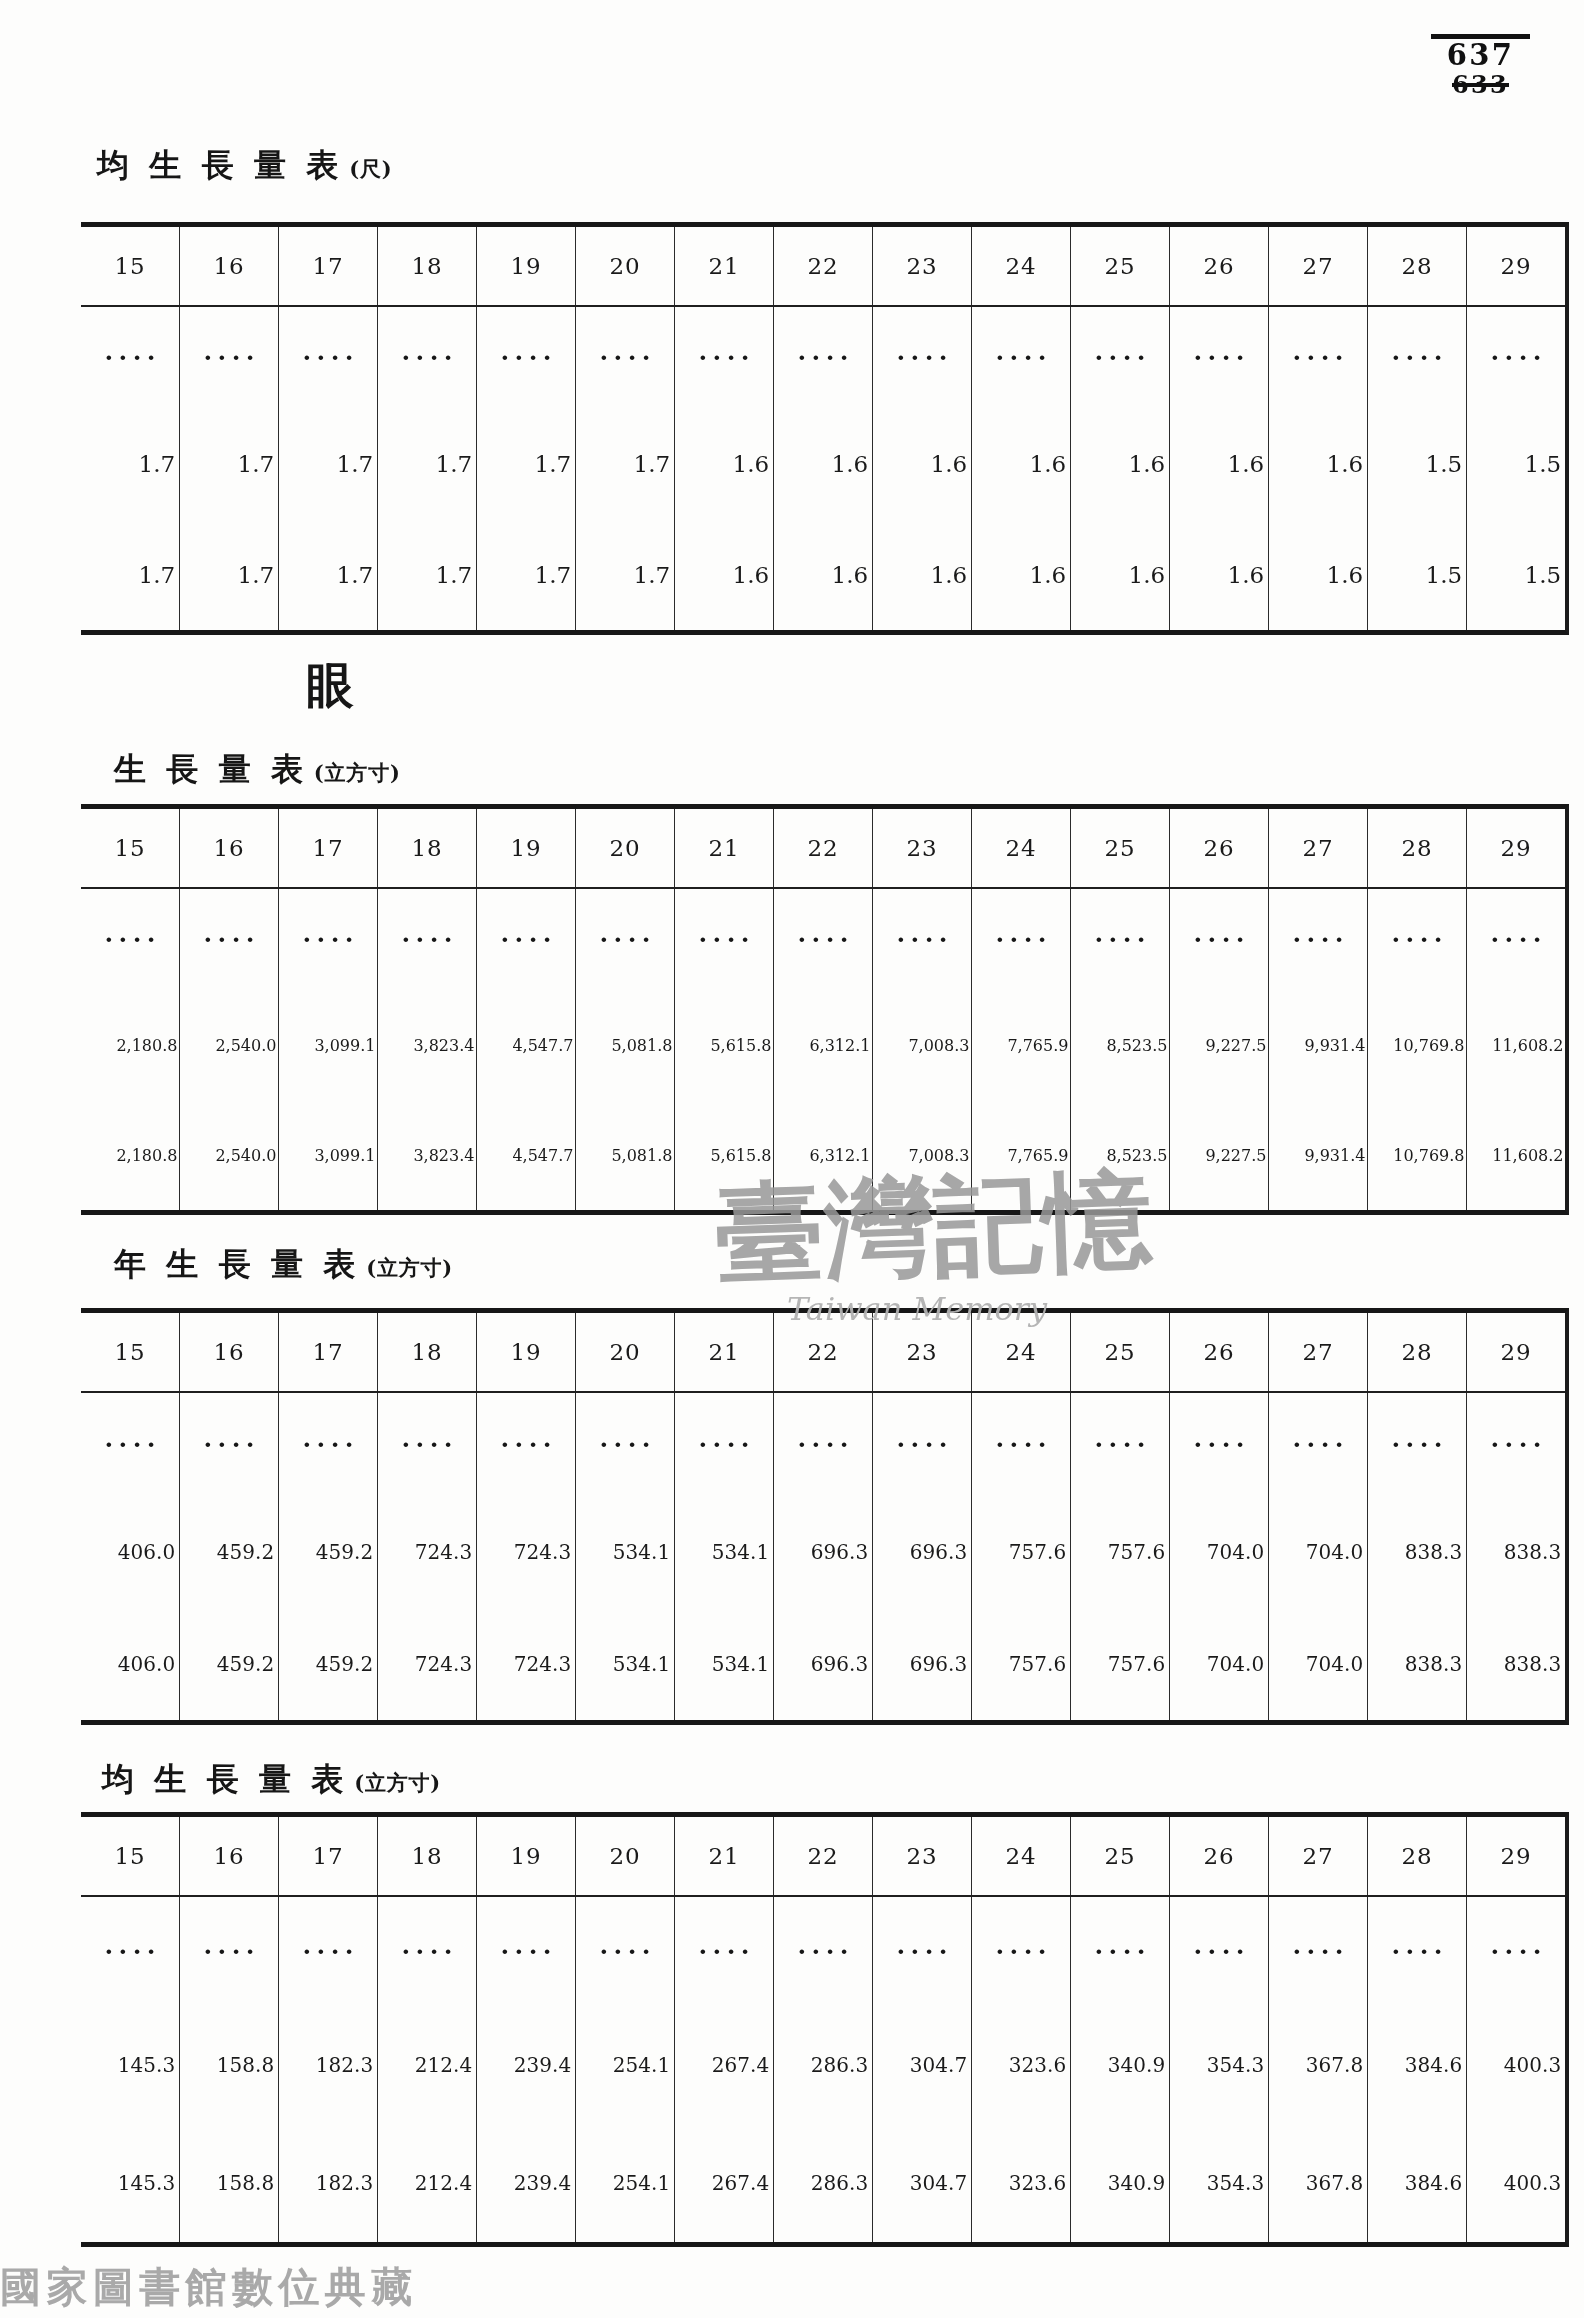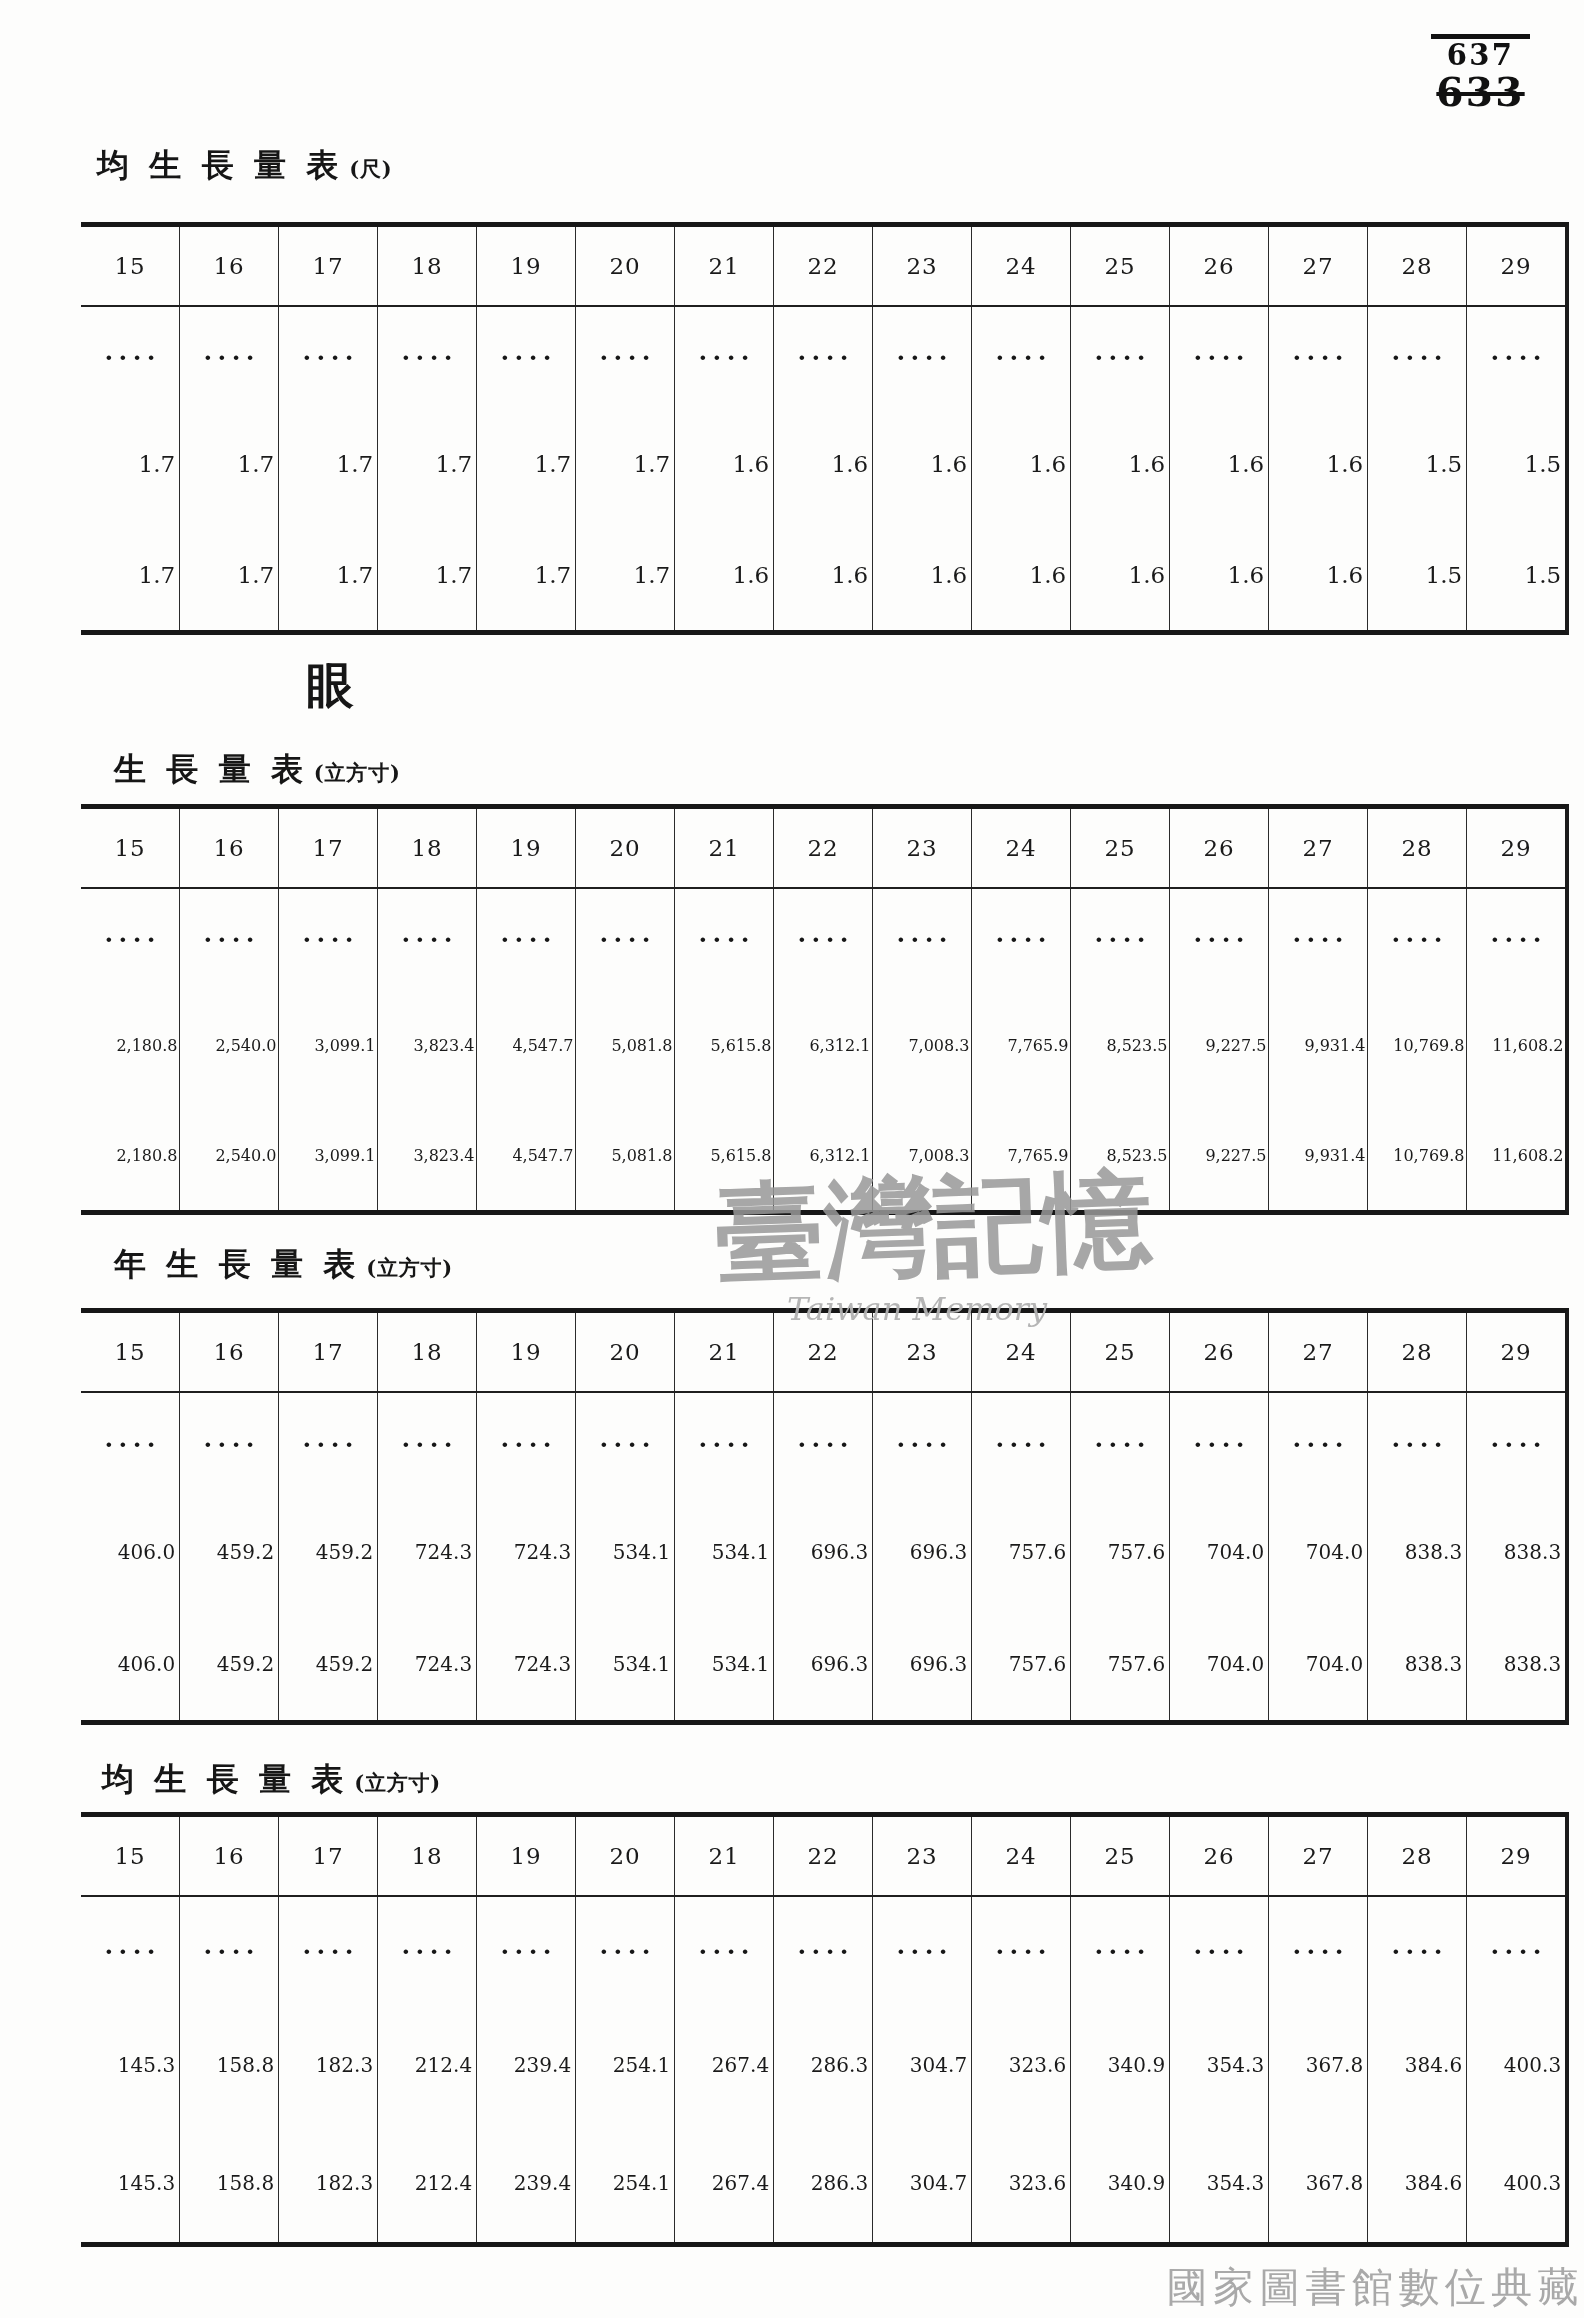--- a/index.html
+++ b/index.html
@@ -9,21 +9,21 @@
     background: #fdfdfc;
     font-family: "DejaVu Serif", "Liberation Serif", serif;
     color: #1a1a1a;
     overflow: hidden;
   }
   .page { position: absolute; inset: 0; padding-left: 45px; }
 
   
   .pagenum { position: absolute; left: 1431px; top: 34px; width: 99px; text-align: center; color: #111; }
   .pn-top { font-size: 29px; font-weight: 700; border-top: 5.4px solid #111; line-height: 1.15; letter-spacing: 2.3px; }
-  .pn-struck { font-size: 39px; font-weight: 700; text-decoration: line-through; text-decoration-thickness: 3.9px; line-height: 1.05; letter-spacing: 2.3px; }
+  .pn-struck { font-size: 24px; font-weight: 700; text-decoration: line-through; text-decoration-thickness: 3.9px; line-height: 1.05; letter-spacing: 2.3px; }
 
   
   .ttl { position: absolute; font-weight: 700; color: #161616; white-space: nowrap; }
   .ttl-main { font-size: 32px; letter-spacing: 4.6px; }
   .ttl-unit { font-size: 21px; letter-spacing: 0.8px; margin-left: 6.2px; }
   #title1 { left: 97px; top: 144px; }
   #title2 { left: 114px; top: 748px; }
   #title3 { left: 114px; top: 1243px; }
   #title4 { left: 102px; top: 1758px; text-align: right; }
 
@@ -55,23 +55,23 @@
   #table2 .vcell { font-size: 16px; padding-right: 1.5px; }
   #table3 .vcell, #table4 .vcell { font-size: 20px; }
 
   
   .wm { position: absolute; left: 715px; top: 1155px; pointer-events: none; z-index: 3; }
   .wm-zh { display: block; font-size: 108px; font-weight: 600; color: #999; opacity: .85; transform: rotate(-2deg); letter-spacing: 1.5px; }
   .wm-en { display: block; font-size: 32px; font-style: italic; color: #b2b2b2; margin: -10.8px 0 0 72px; opacity: .95; }
 
   
   .footer {
-    position: absolute; left: 0; right: 0; top: 2260px; text-align: right;
+    position: absolute; left: 0; right: 0; top: 2260px; text-align: left;
     font-family: "Liberation Sans", sans-serif;
-    font-size: 41px; font-weight: 400; letter-spacing: 5.4px; color: #a9a9a9;
+    font-size: 41px; font-weight: 700; letter-spacing: 5.4px; color: #a9a9a9;
   }
 </style>
 </head>
 <body>
 
 <div class="page">
 
   <div class="pagenum">
     <div class="pn-top">637</div>
     <div class="pn-struck">633</div>

